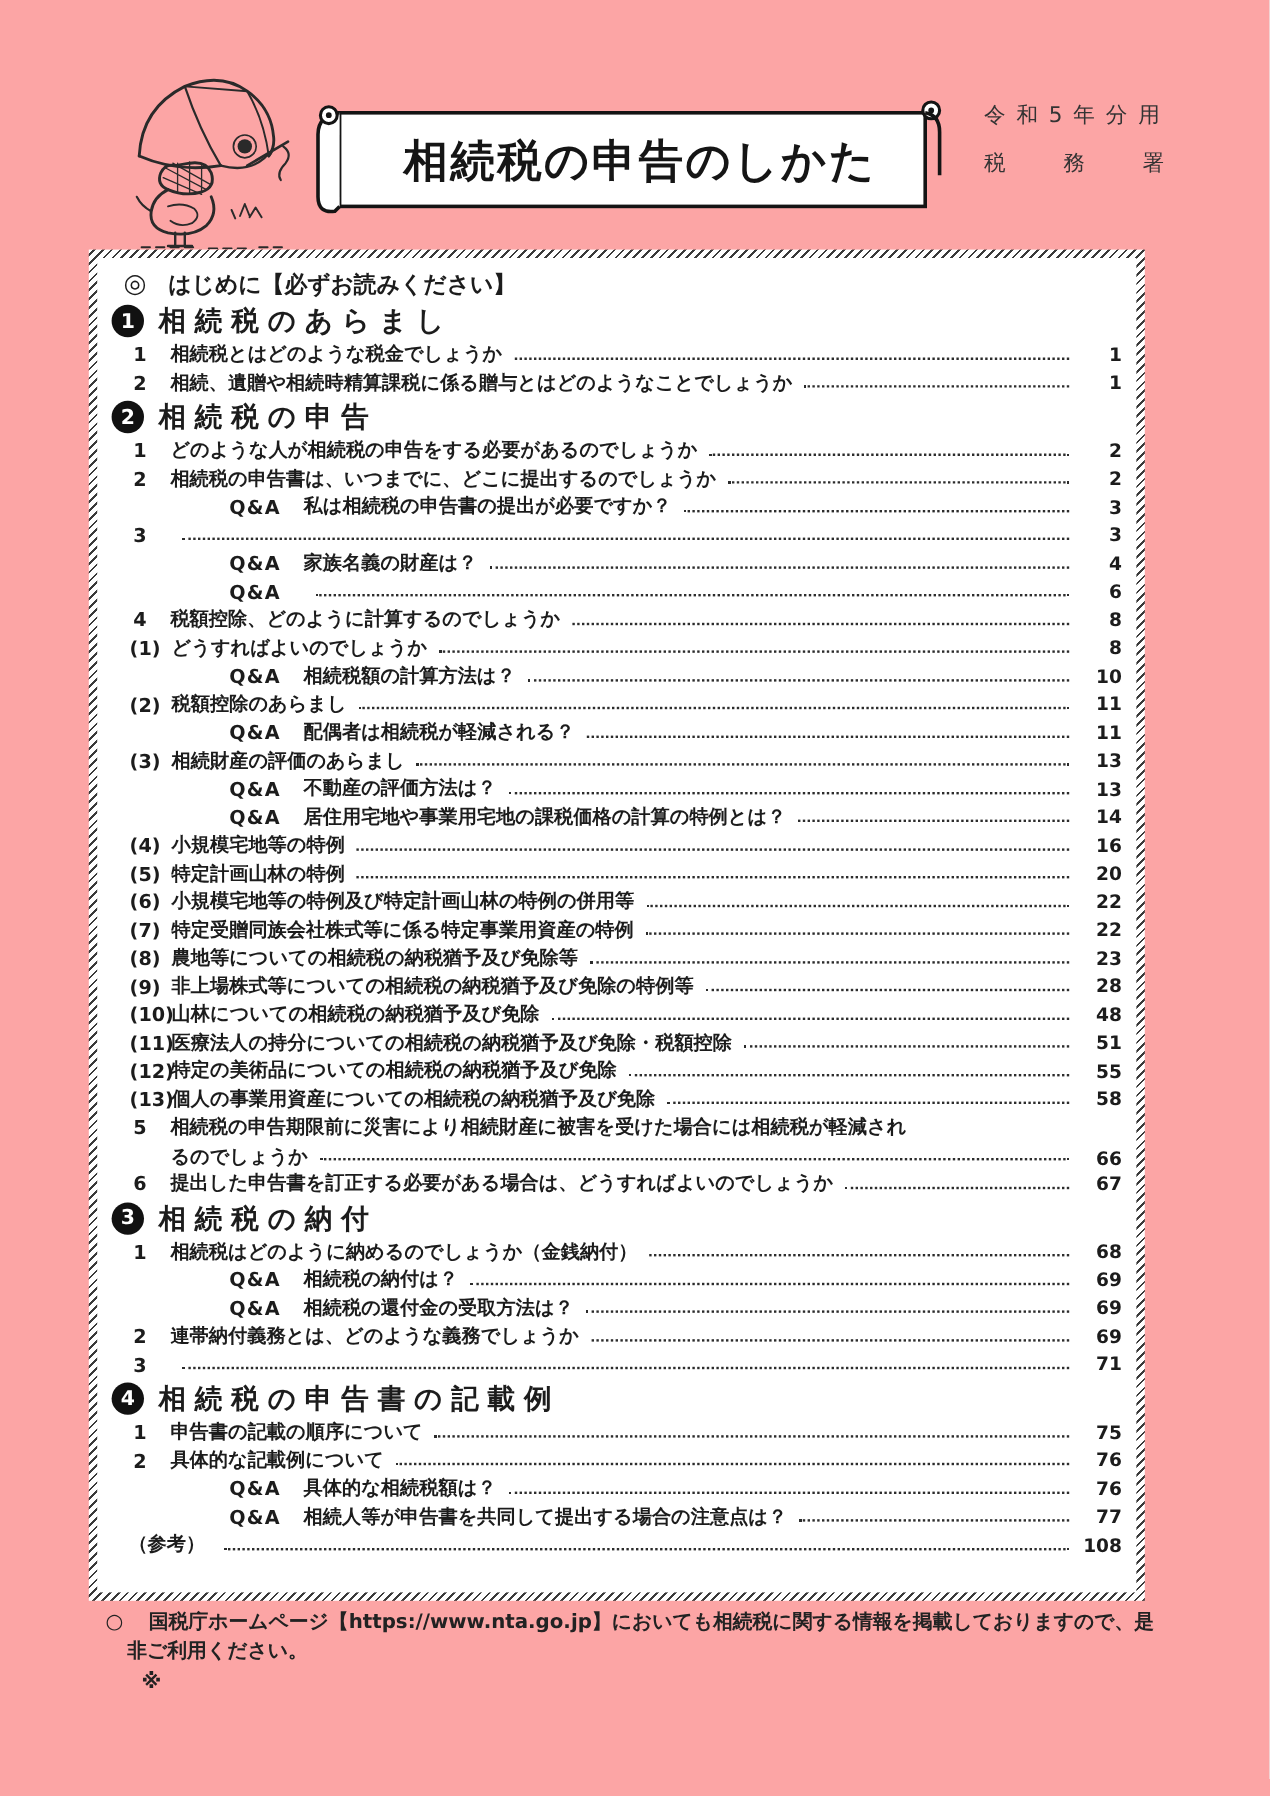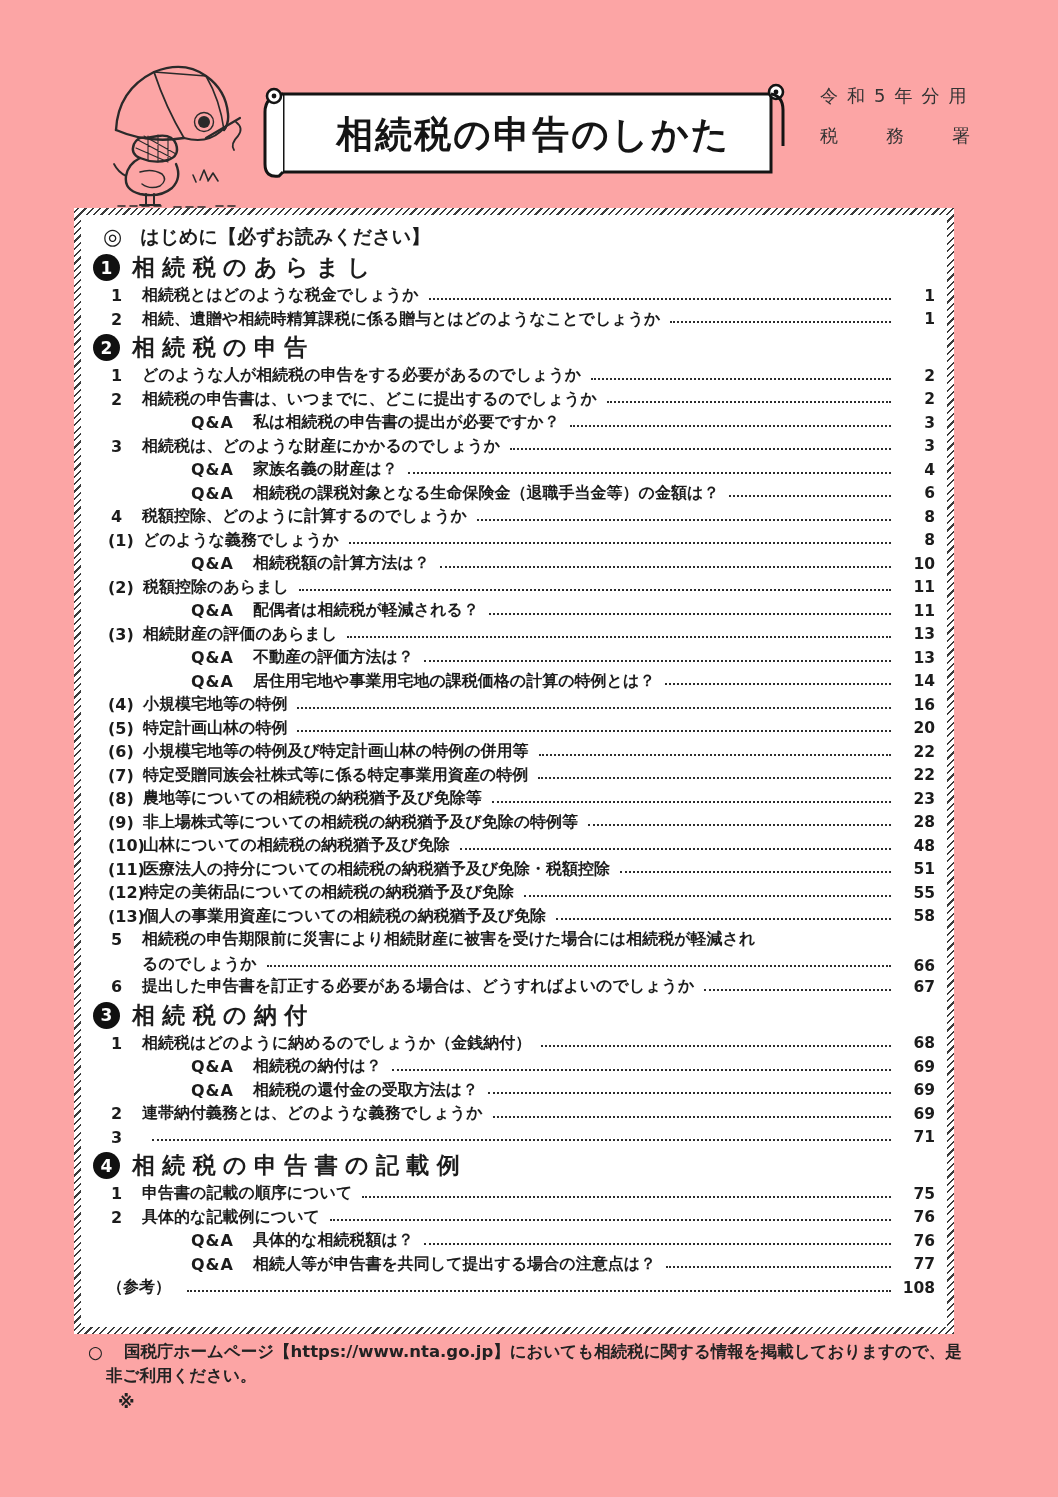--- a/index.html
+++ b/index.html
@@ -172,45 +172,43 @@
           <span class="pg">2</span>
         </div>
         <div class="row l3">
           <span class="lbl">Q&amp;A</span>
           <span class="txt">私は相続税の申告書の提出が必要ですか？</span>
           <span class="dots"></span>
           <span class="pg">3</span>
         </div>
         <div class="row l1">
           <span class="lbl">3</span>
-          <span class="txt">相続税は、どのような財産にかかるのでしょうか</span>
           <span class="dots"></span>
           <span class="pg">3</span>
         </div>
         <div class="row l3">
           <span class="lbl">Q&amp;A</span>
           <span class="txt">家族名義の財産は？</span>
           <span class="dots"></span>
           <span class="pg">4</span>
         </div>
         <div class="row l3">
           <span class="lbl">Q&amp;A</span>
-          <span class="txt">相続税の課税対象となる生命保険金（退職手当金等）の金額は？</span>
           <span class="dots"></span>
           <span class="pg">6</span>
         </div>
         <div class="row l1">
           <span class="lbl">4</span>
           <span class="txt">税額控除、どのように計算するのでしょうか</span>
           <span class="dots"></span>
           <span class="pg">8</span>
         </div>
         <div class="row l2">
           <span class="lbl">(1)</span>
-          <span class="txt">どのような義務でしょうか</span>
+          <span class="txt">どうすればよいのでしょうか</span>
           <span class="dots"></span>
           <span class="pg">8</span>
         </div>
         <div class="row l3">
           <span class="lbl">Q&amp;A</span>
           <span class="txt">相続税額の計算方法は？</span>
           <span class="dots"></span>
           <span class="pg">10</span>
         </div>
         <div class="row l2">

